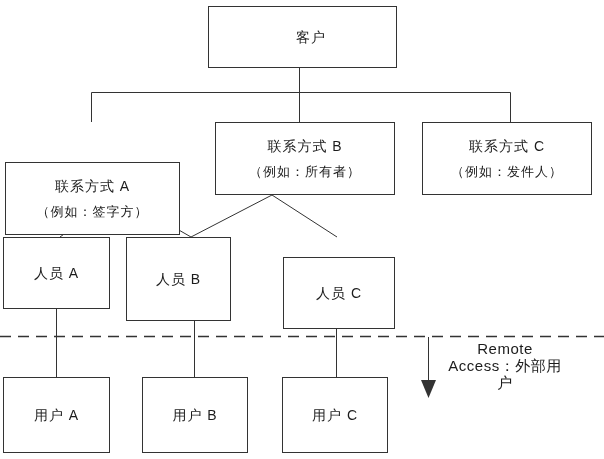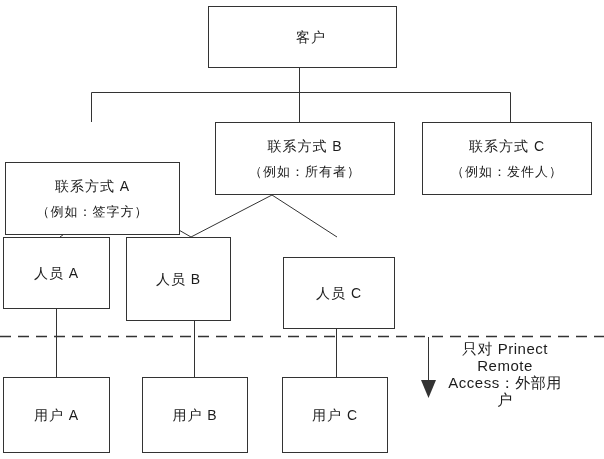--- a/index.html
+++ b/index.html
@@ -118,19 +118,18 @@
     <span class="label">用户 B</span>
   </div>
   <div class="box" id="box-user-a">
     <span class="label">用户 A</span>
   </div>
   <div class="box" id="box-user-c">
     <span class="label">用户 C</span>
   </div>
 
   <div id="annotation">
-    <div>只对 Prinect</div>
     <div>Remote</div>
     <div>Access：外部用</div>
     <div>户</div>
   </div>
 
 </div>
 
 </body></html>

